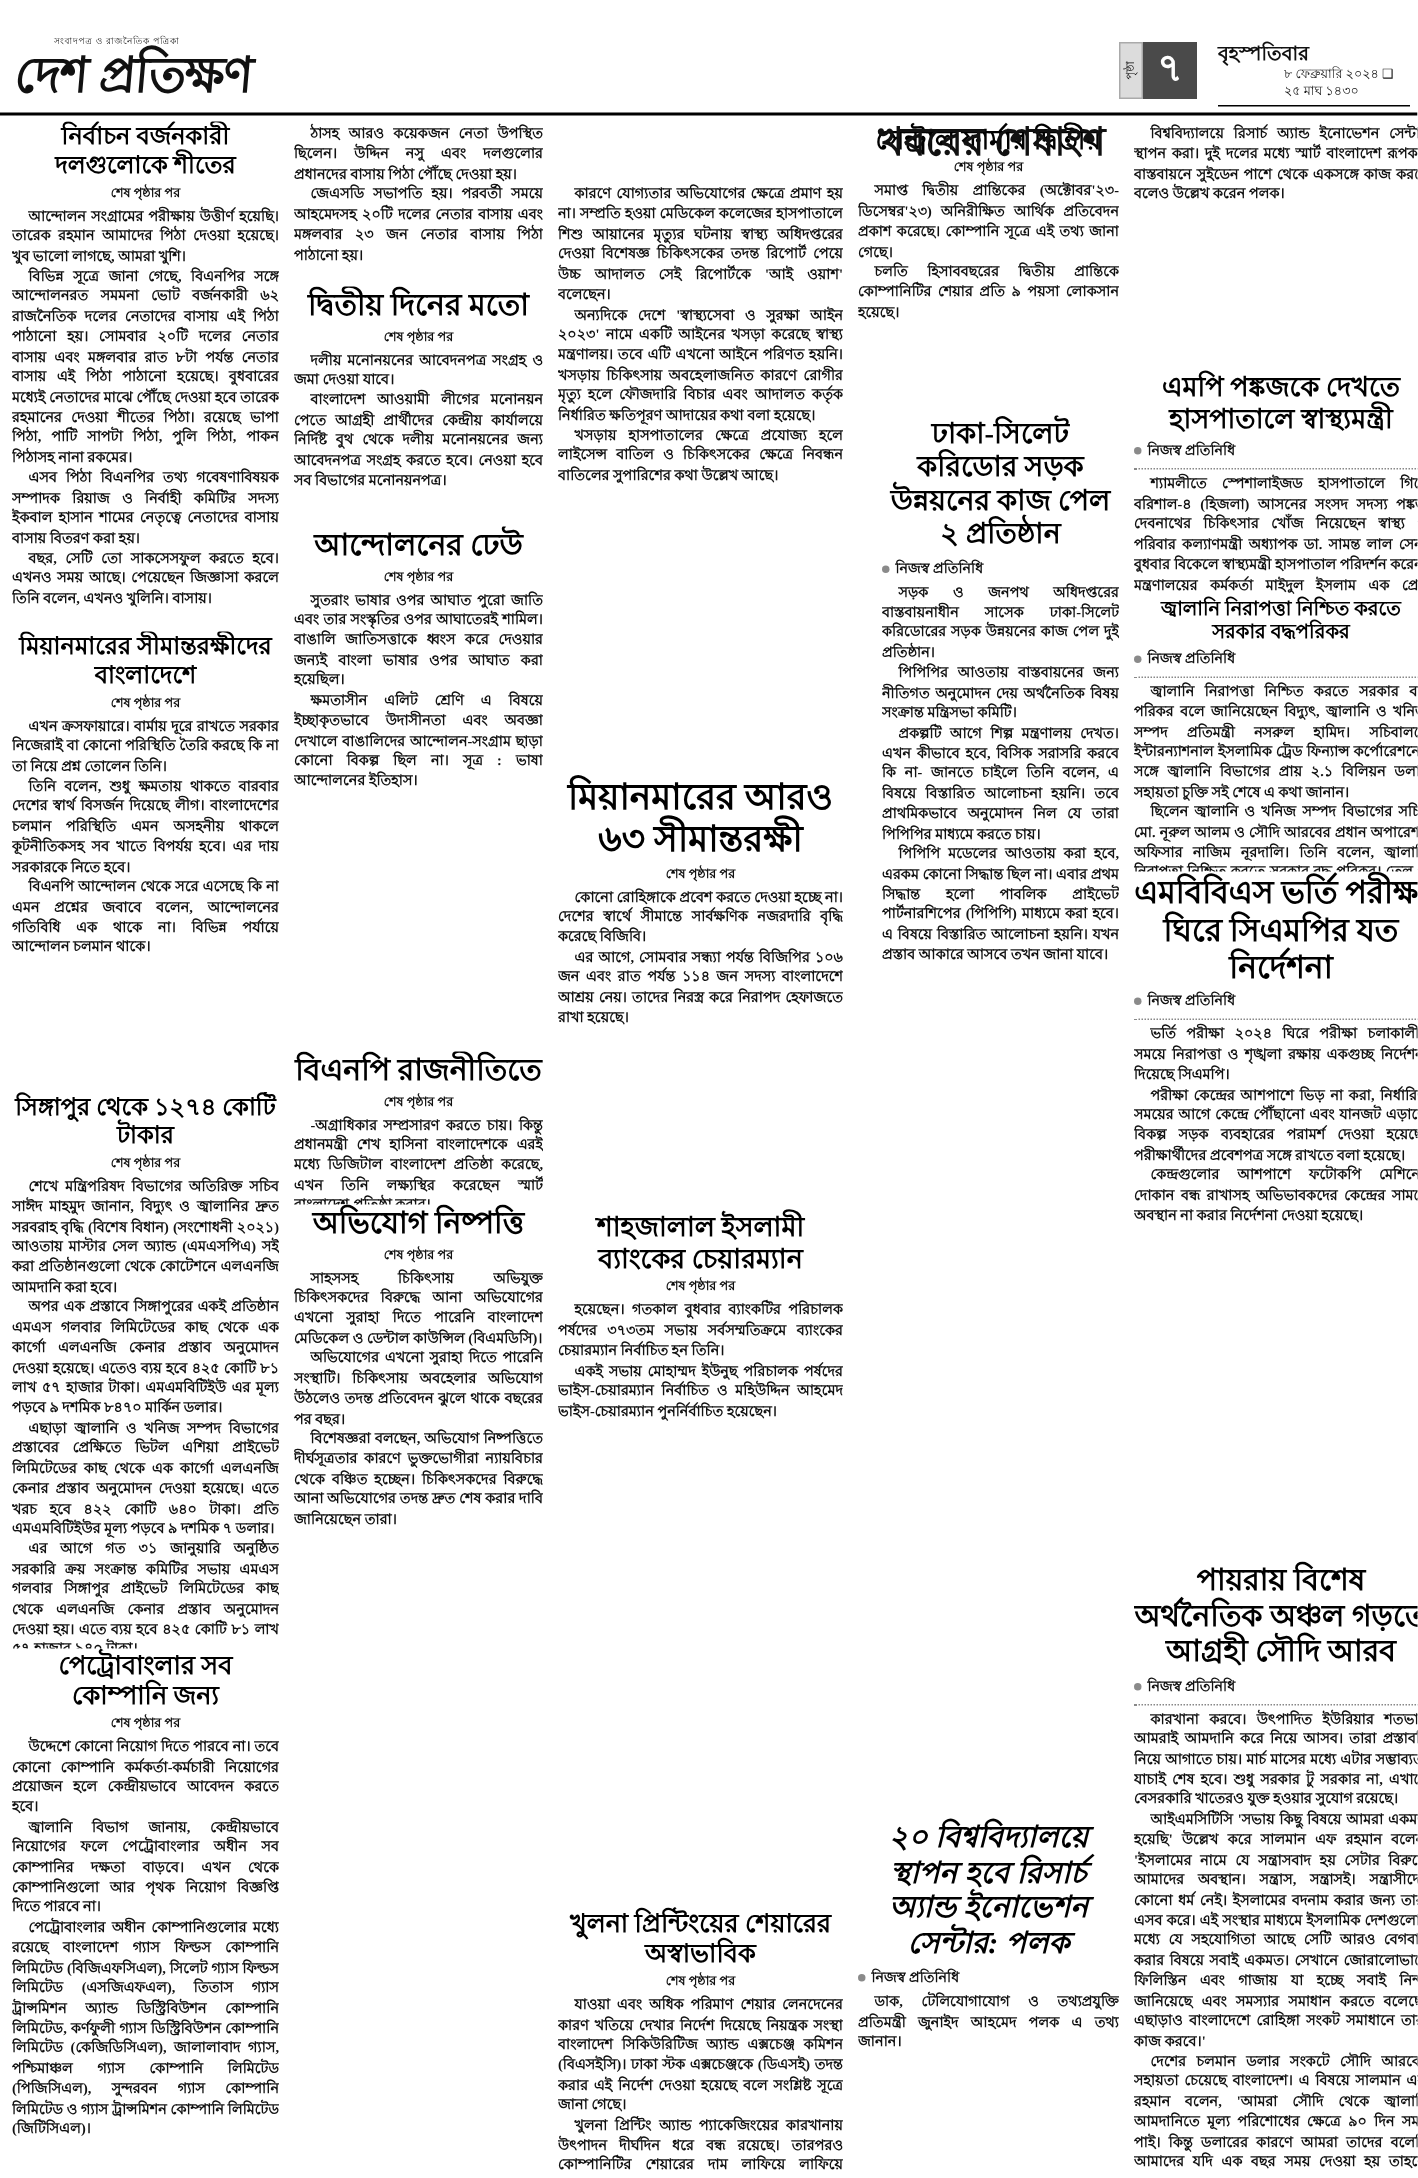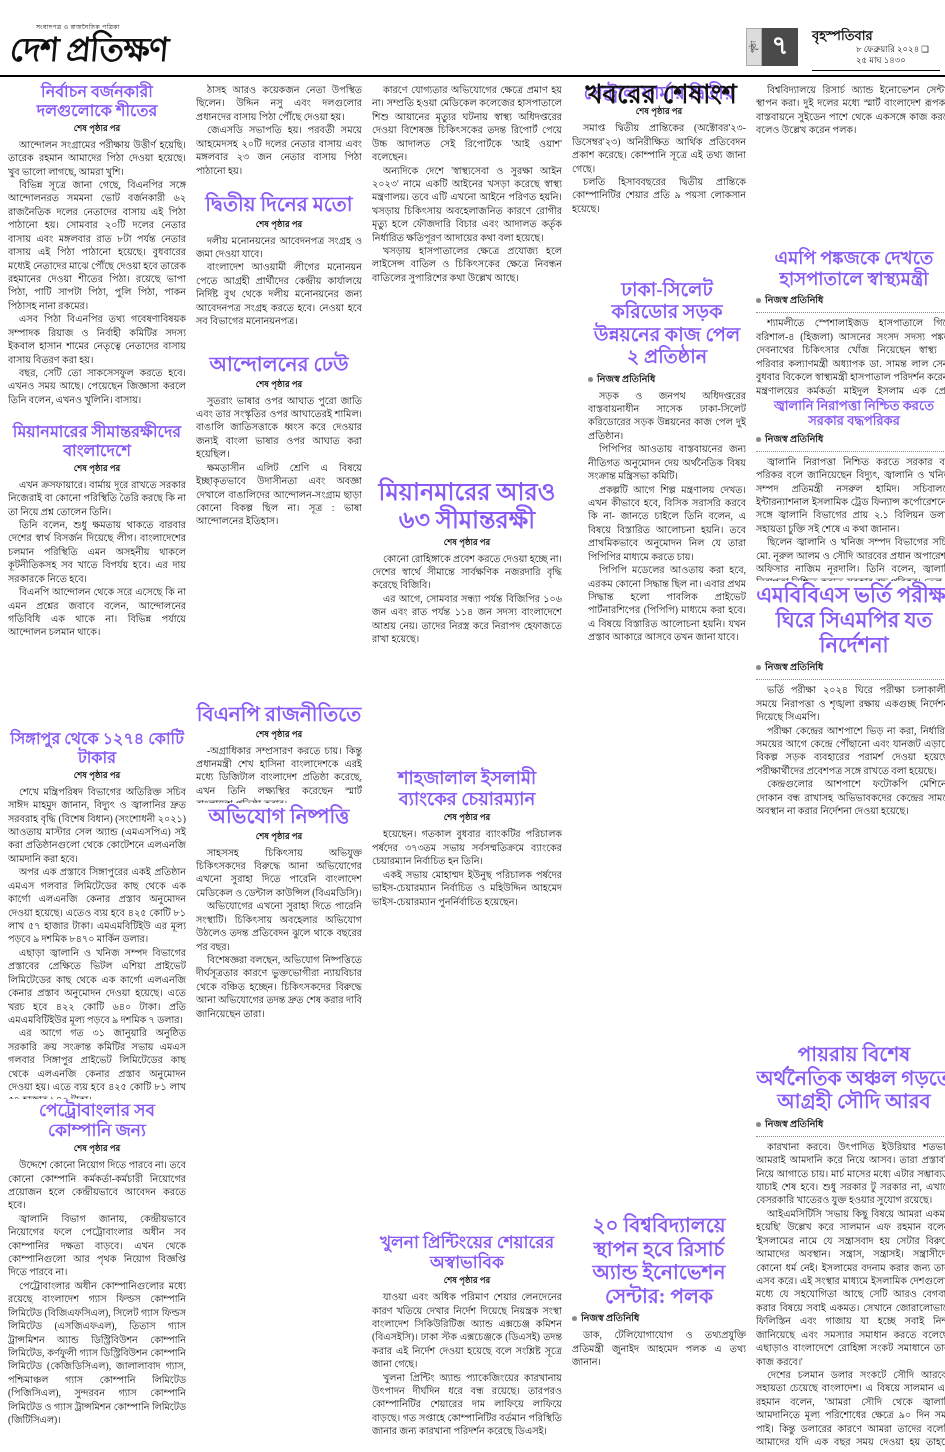--- a/index.html
+++ b/index.html
@@ -20,26 +20,26 @@
               background:#dcdcdc;border:1px solid #aaa;color:#000;padding:1px;display:flex;align-items:center;justify-content:center;}
   .page-num{width:36px;height:38px;background:#4a4a4a;color:#fff;font-size:26px;font-weight:700;
             display:flex;align-items:center;justify-content:center;}
   .dateblock{position:absolute;left:812px;top:29px;width:128px;border-bottom:1.5px solid #000;padding-bottom:4px;}
   .weekday{font-size:13px;font-weight:700;line-height:1.15;}
   .dateline{font-size:8.5px;line-height:1.3;margin-left:44px;}
   
   .columns{display:flex;gap:10px;padding:4px 8px 0 8px;box-sizing:border-box;height:1371px;overflow:hidden;}
   .col{overflow:hidden;flex:0 0 auto;}
   .story{overflow:hidden;box-sizing:border-box;padding-top:2px;}
-  .hl{font-weight:800;text-align:center;line-height:1.18;color:#8b5cf6;margin:0 0 1px 0;}
+  .hl{font-weight:800;text-align:center;line-height:1.18;color:#000000;margin:0 0 1px 0;}
   .kicker{font-size:8.5px;font-weight:700;text-align:center;margin:1px 0 2px 0;}
   .byline{display:flex;align-items:center;gap:4px;font-size:9.5px;font-weight:700;margin:3px 0 2px 0;}
   .byline .dot{width:5px;height:5px;border-radius:50%;background:#8a8a8a;flex:0 0 auto;}
   .byline.ruled{border-bottom:1px dotted #888;padding-bottom:4px;margin-bottom:3px;}
-  .body{font-size:9.6px;line-height:1.4;text-align:justify;}
+  .body{font-size:9.6px;line-height:1.4;text-align:justify;font-weight:bold;}
   .body p{margin:0;text-indent:11px;}
 </style>
 </head>
 <body>
 
 <div class="header">
   <div class="logo-block">
     <div class="tagline">সংবাদপত্র ও রাজনৈতিক পত্রিকা</div>
     <div class="logo">দেশ প্রতিক্ষণ</div>
   </div>
@@ -129,21 +129,21 @@
         <div class="hl" style="font-size: 20px;">অভিযোগ নিষ্পত্তি</div>
         <div class="kicker">শেষ পৃষ্ঠার পর</div>
         <div class="body">
           <p>সাহসসহ চিকিৎসায় অভিযুক্ত চিকিৎসকদের বিরুদ্ধে আনা অভিযোগের এখনো সুরাহা দিতে পারেনি বাংলাদেশ মেডিকেল ও ডেন্টাল কাউন্সিল (বিএমডিসি)।</p>
           <p>অভিযোগের এখনো সুরাহা দিতে পারেনি সংস্থাটি। চিকিৎসায় অবহেলার অভিযোগ উঠলেও তদন্ত প্রতিবেদন ঝুলে থাকে বছরের পর বছর।</p>
           <p>বিশেষজ্ঞরা বলছেন, অভিযোগ নিষ্পত্তিতে দীর্ঘসূত্রতার কারণে ভুক্তভোগীরা ন্যায়বিচার থেকে বঞ্চিত হচ্ছেন। চিকিৎসকদের বিরুদ্ধে আনা অভিযোগের তদন্ত দ্রুত শেষ করার দাবি জানিয়েছেন তারা।</p>
         </div>
       </div>
     </div>
     <div class="col" style="width: 190px;">
-      <div class="story" style="height: 395px;">
+      <div class="story" style="height: 395px; margin-top: 40px;">
         <div class="body">
           <p>কারণে যোগ্যতার অভিযোগের ক্ষেত্রে প্রমাণ হয় না। সম্প্রতি হওয়া মেডিকেল কলেজের হাসপাতালে শিশু আয়ানের মৃত্যুর ঘটনায় স্বাস্থ্য অধিদপ্তরের দেওয়া বিশেষজ্ঞ চিকিৎসকের তদন্ত রিপোর্ট পেয়ে উচ্চ আদালত সেই রিপোর্টকে 'আই ওয়াশ' বলেছেন।</p>
           <p>অন্যদিকে দেশে 'স্বাস্থ্যসেবা ও সুরক্ষা আইন ২০২৩' নামে একটি আইনের খসড়া করেছে স্বাস্থ্য মন্ত্রণালয়। তবে এটি এখনো আইনে পরিণত হয়নি। খসড়ায় চিকিৎসায় অবহেলাজনিত কারণে রোগীর মৃত্যু হলে ফৌজদারি বিচার এবং আদালত কর্তৃক নির্ধারিত ক্ষতিপূরণ আদায়ের কথা বলা হয়েছে।</p>
           <p>খসড়ায় হাসপাতালের ক্ষেত্রে প্রযোজ্য হলে লাইসেন্স বাতিল ও চিকিৎসকের ক্ষেত্রে নিবন্ধন বাতিলের সুপারিশের কথা উল্লেখ আছে।</p>
         </div>
       </div>
       <div class="story" style="height: 290px;">
         <div class="hl" style="font-size: 24px;">মিয়ানমারের আরও ৬৩ সীমান্তরক্ষী</div>
         <div class="kicker">শেষ পৃষ্ঠার পর</div>
         <div class="body">
@@ -184,21 +184,21 @@
           <div>নিজস্ব প্রতিনিধি</div>
         </div>
         <div class="body">
           <p>সড়ক ও জনপথ অধিদপ্তরের বাস্তবায়নাধীন সাসেক ঢাকা-সিলেট করিডোরের সড়ক উন্নয়নের কাজ পেল দুই প্রতিষ্ঠান।</p>
           <p>পিপিপির আওতায় বাস্তবায়নের জন্য নীতিগত অনুমোদন দেয় অর্থনৈতিক বিষয় সংক্রান্ত মন্ত্রিসভা কমিটি।</p>
           <p>প্রকল্পটি আগে শিল্প মন্ত্রণালয় দেখত। এখন কীভাবে হবে, বিসিক সরাসরি করবে কি না- জানতে চাইলে তিনি বলেন, এ বিষয়ে বিস্তারিত আলোচনা হয়নি। তবে প্রাথমিকভাবে অনুমোদন নিল যে তারা পিপিপির মাধ্যমে করতে চায়।</p>
           <p>পিপিপি মডেলের আওতায় করা হবে, এরকম কোনো সিদ্ধান্ত ছিল না। এবার প্রথম সিদ্ধান্ত হলো পাবলিক প্রাইভেট পার্টনারশিপের (পিপিপি) মাধ্যমে করা হবে। এ বিষয়ে বিস্তারিত আলোচনা হয়নি। যখন প্রস্তাব আকারে আসবে তখন জানা যাবে।</p>
         </div>
       </div>
       <div class="story" style="height: 207px;">
-        <div class="hl" style="font-size: 20px;">২০ বিশ্ববিদ্যালয়ে স্থাপন হবে রিসার্চ অ্যান্ড ইনোভেশন সেন্টার: পলক</div>
+        <div class="hl" style="font-size: 20px; font-style: italic;">২০ বিশ্ববিদ্যালয়ে স্থাপন হবে রিসার্চ অ্যান্ড ইনোভেশন সেন্টার: পলক</div>
         <div class="byline">
           <div class="dot"></div>
           <div>নিজস্ব প্রতিনিধি</div>
         </div>
         <div class="body">
           <p>ডাক, টেলিযোগাযোগ ও তথ্যপ্রযুক্তি প্রতিমন্ত্রী জুনাইদ আহমেদ পলক এ তথ্য জানান।</p>
         </div>
       </div>
     </div>
     <div class="col" style="width: 196px;">

